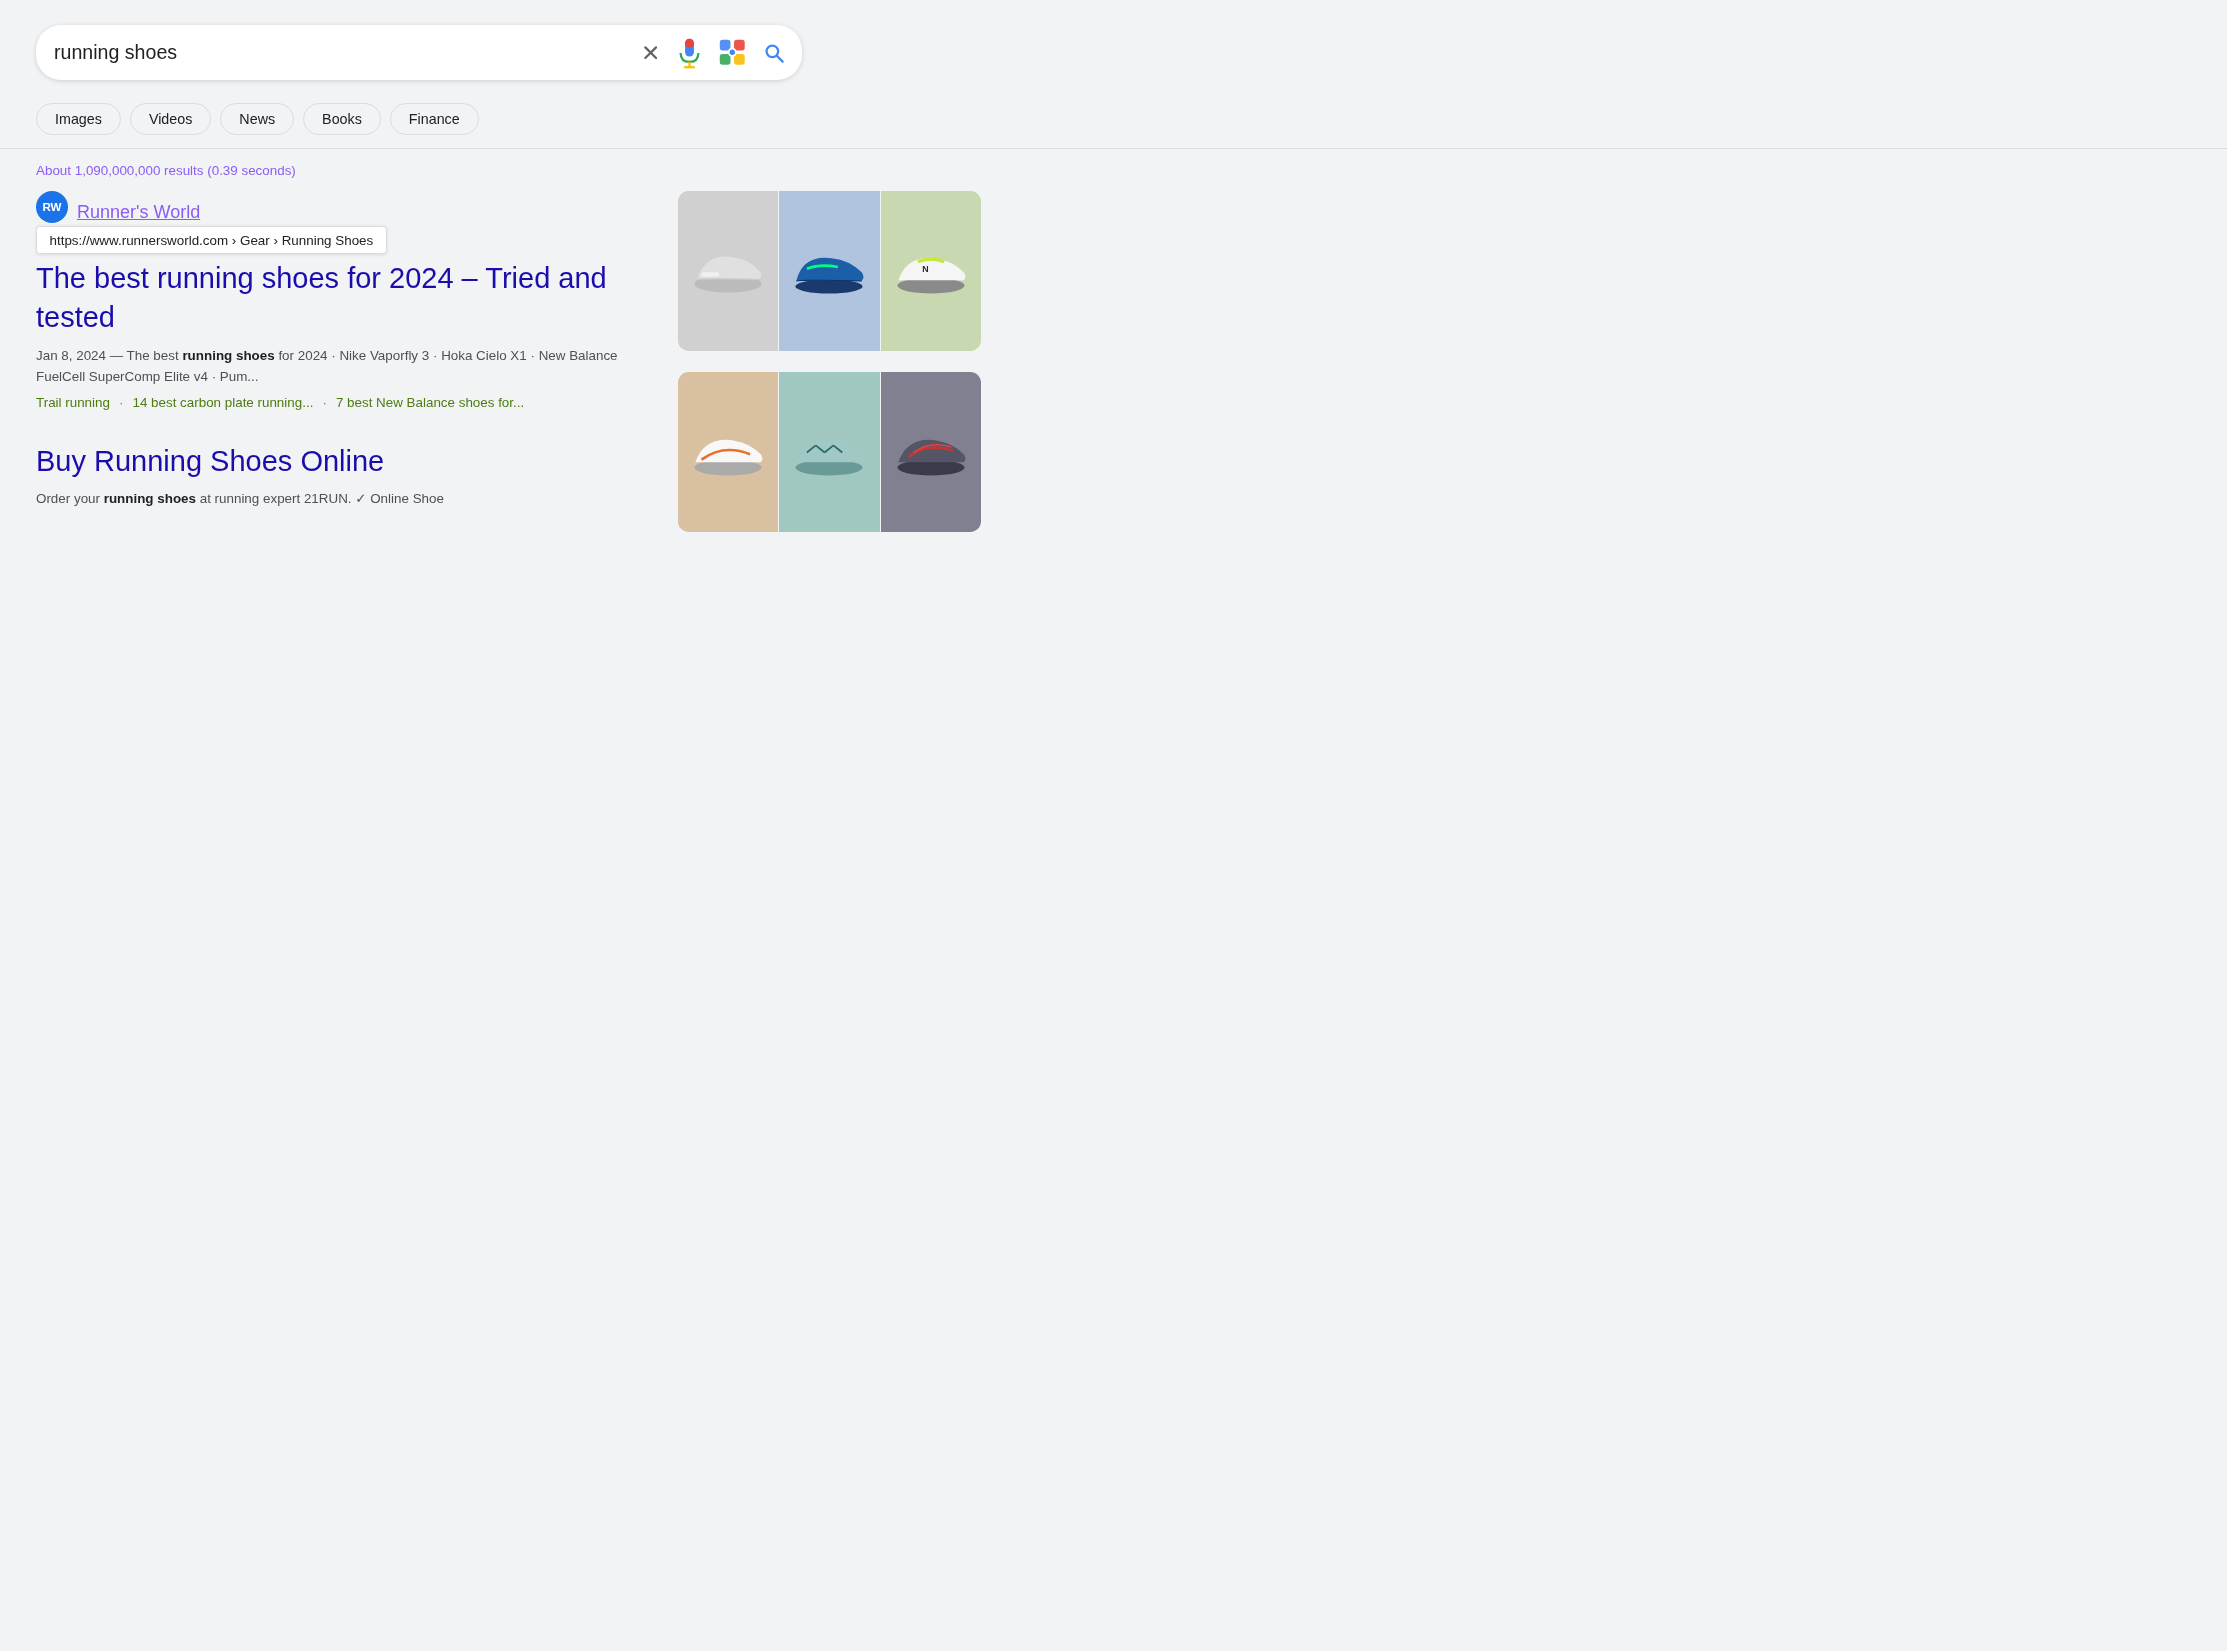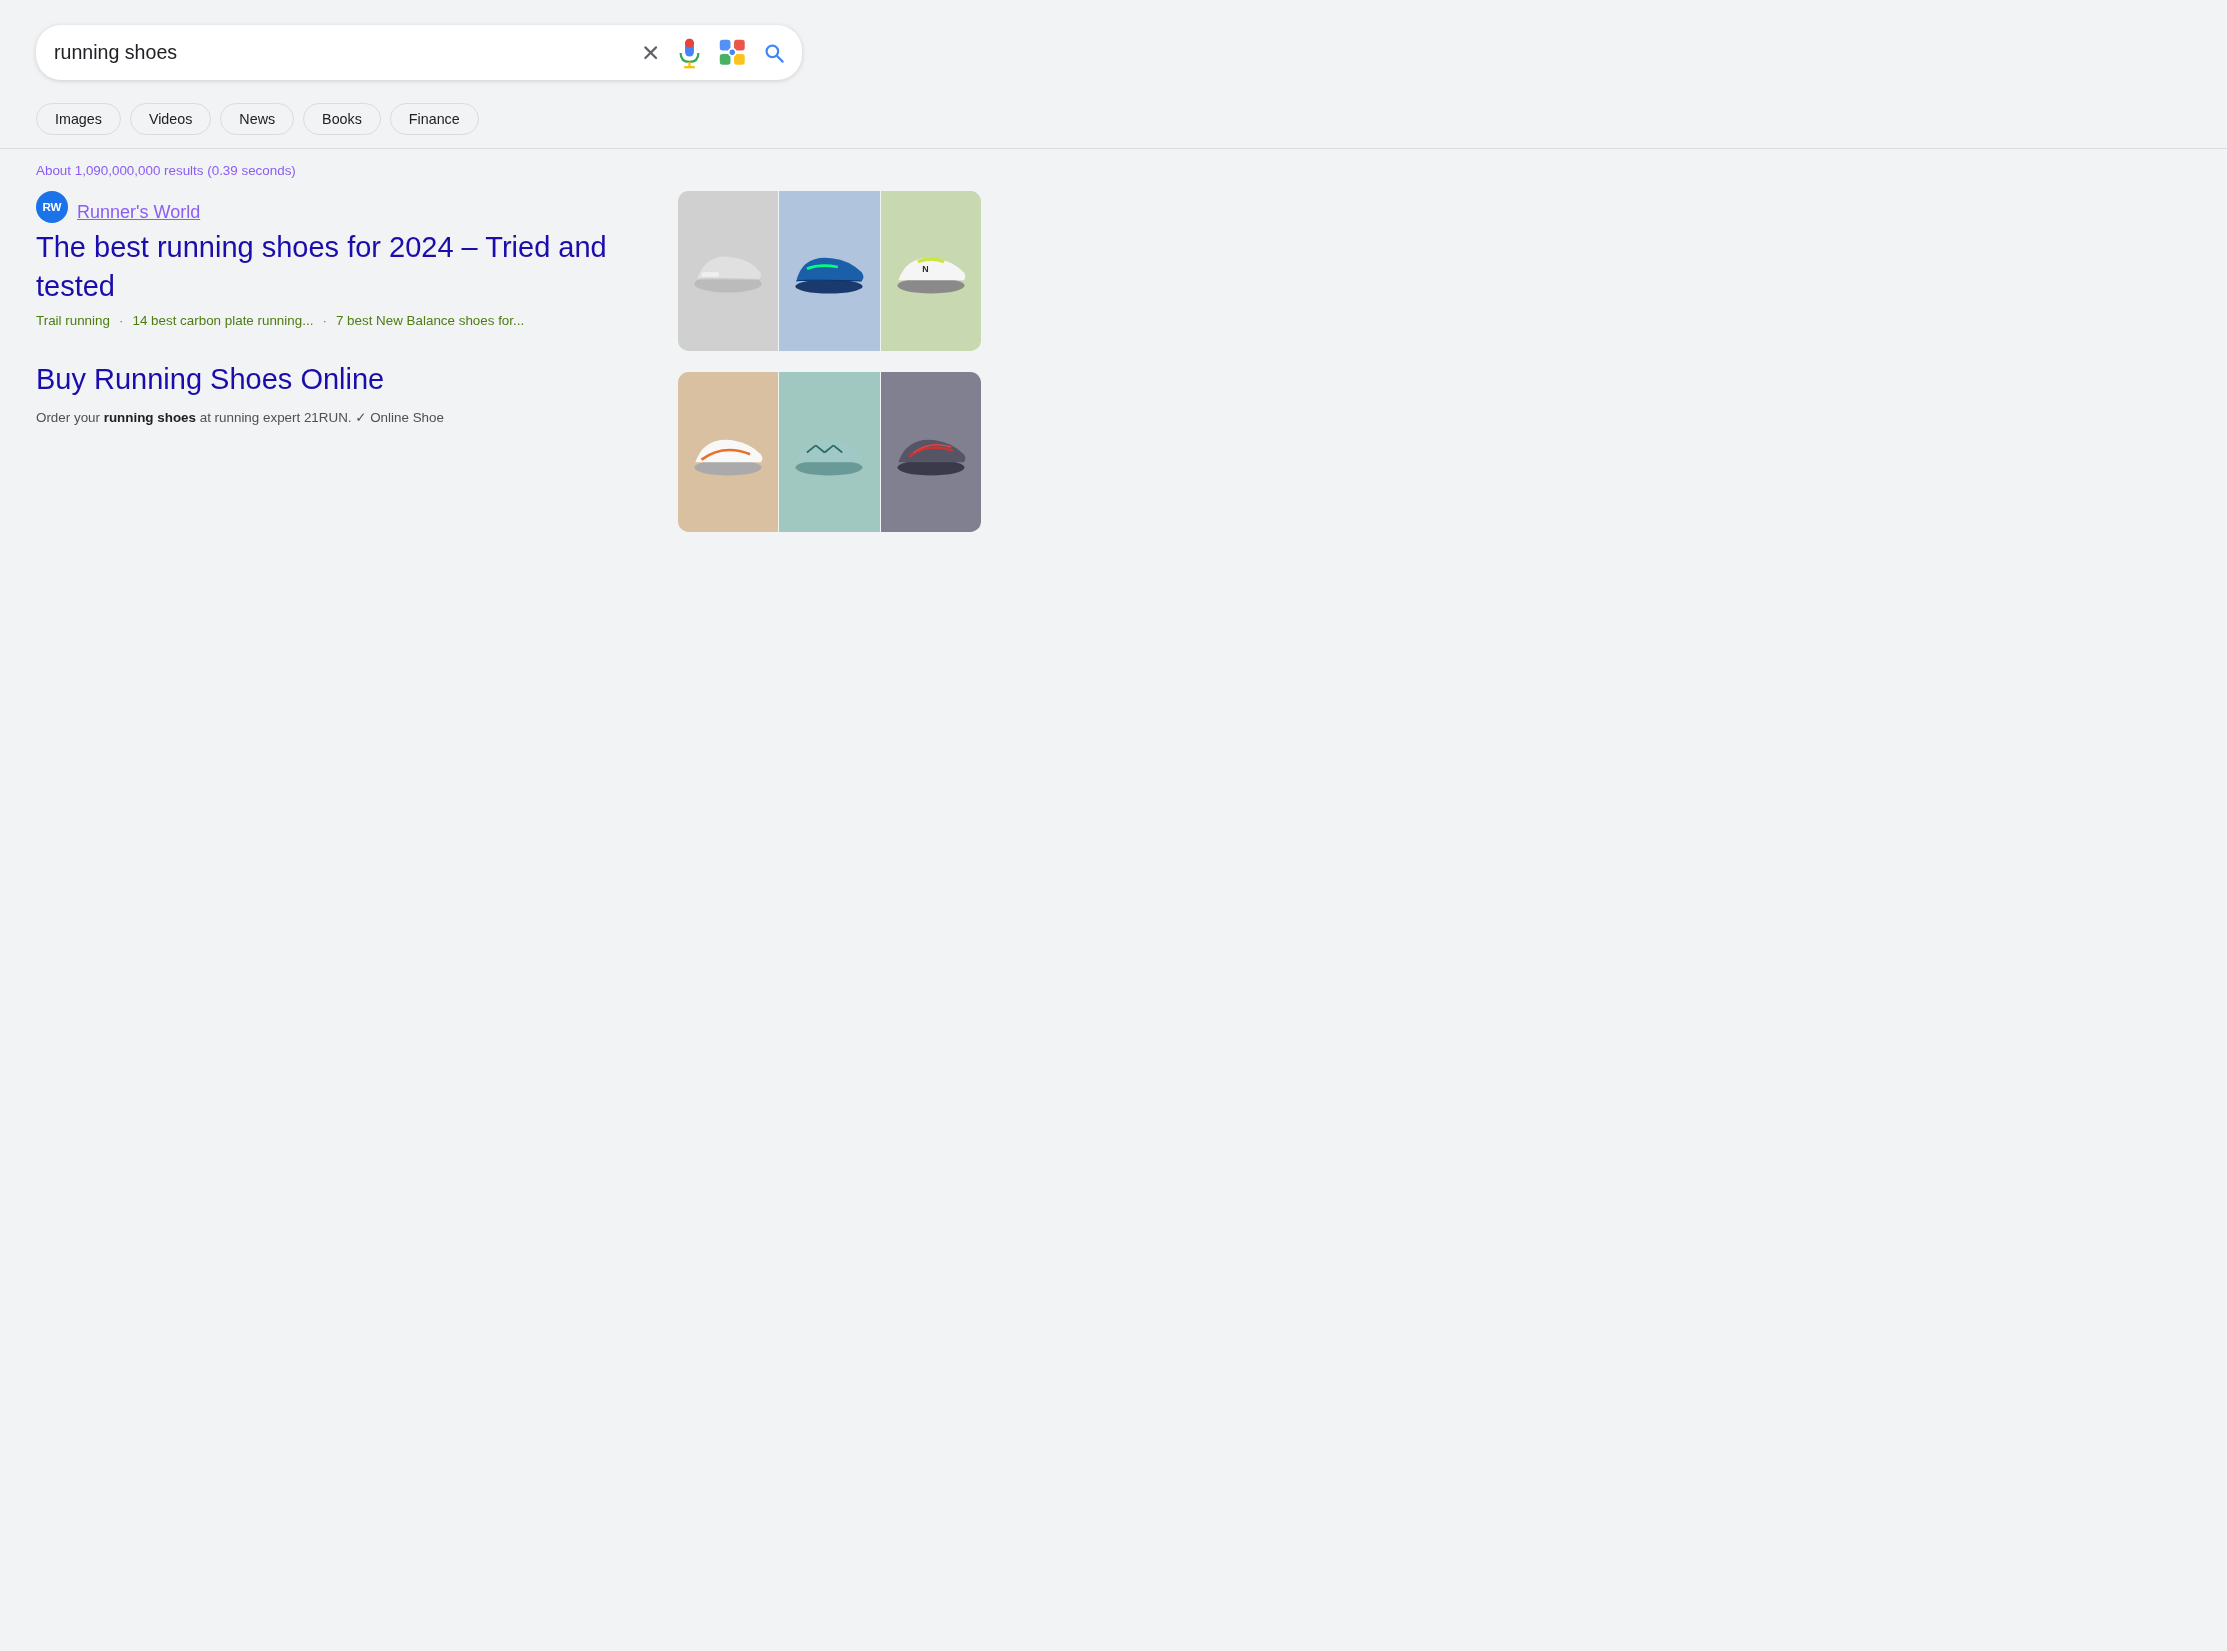--- a/index.html
+++ b/index.html
@@ -306,21 +306,27 @@
   <div class="results-column">
 
     <div class="result-item">
       <div class="site-info">
         <div class="favicon favicon-rw">RW</div>
         <div class="site-name-url">
           <span class="site-name">Runner's World</span>
         </div>
       </div>
 
+      <div class="url-breadcrumb-wrapper">
+        <span class="url-highlight-box">https://www.runnersworld.com › Gear › Running Shoes</span>
+      </div>
       <a class="result-title">The best running shoes for 2024 – Tried and tested</a>
+      <div class="snippet">
+        Jan 8, 2024 — The best <b>running shoes</b> for 2024 · Nike Vaporfly 3 · Hoka Cielo X1 · New Balance FuelCell SuperComp Elite v4 · Pum...
+      </div>
       <div class="sub-links">
         <a class="sub-link">Trail running</a>
         <span class="sub-link-separator"> · </span>
         <a class="sub-link">14 best carbon plate running...</a>
         <span class="sub-link-separator"> · </span>
         <a class="sub-link">7 best New Balance shoes for...</a>
       </div>
     </div>
 
     <div class="result-item">

